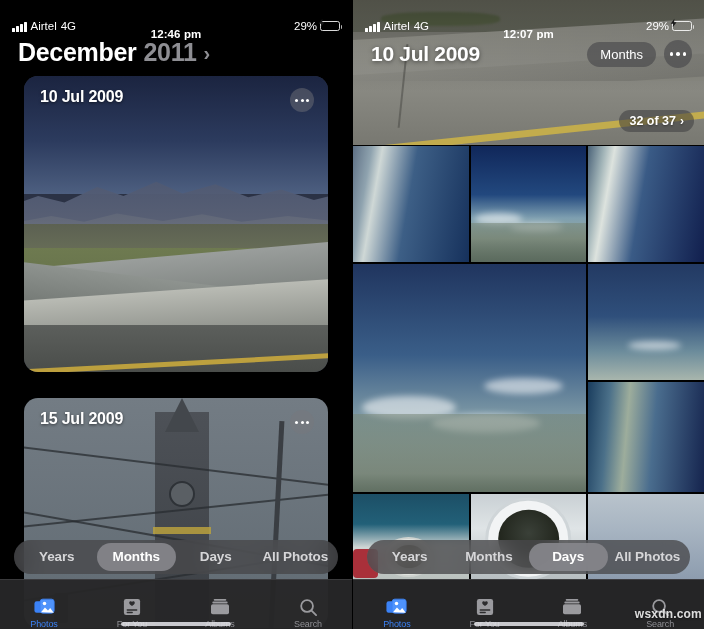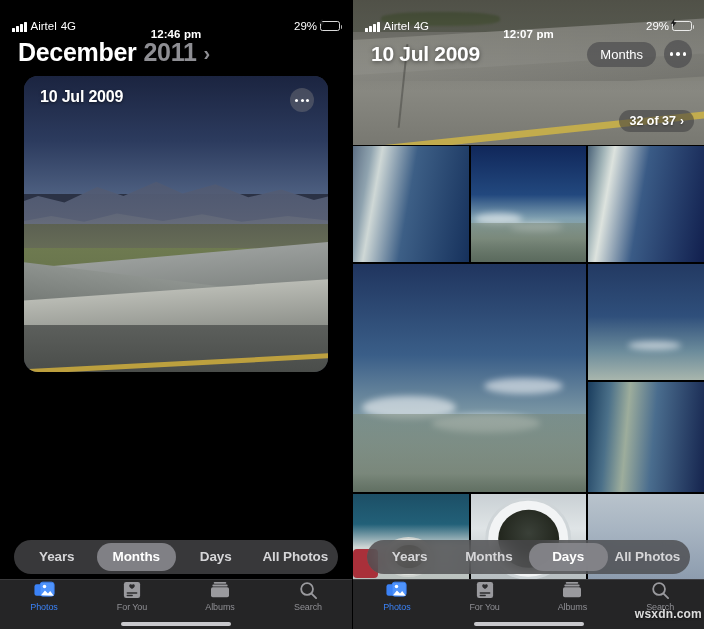--- a/index.html
+++ b/index.html
@@ -347,21 +347,21 @@
     white-space: nowrap;
   }
   .seg.active { background: rgba(132,132,137,.95); color: #fff; }
 
   
   .tabbar {
     position: absolute; bottom: 0; left: 0; right: 0;
     height: 50px;
     background: rgba(38,38,40,.96);
     border-top: .5px solid rgba(90,90,95,.4);
-    display: flex; align-items: flex-start;
+    display: flex; align-items: flex-end;
     z-index: 60;
   }
   .tab {
     flex: 1; display: flex; flex-direction: column;
     align-items: center; justify-content: center; gap: 2px;
     color: #8e8e93;
   }
   .tab.active { color: #3b82f6; }
   .tab-label { font-size: 9px; letter-spacing: -.1px; }
   .tab-ico { width: 22px; height: 20px; display: flex; align-items: center; justify-content: center; }
@@ -434,20 +434,40 @@
           <div class="ah-yellow"></div>
         </div>
         <div class="card-label">10 Jul 2009</div>
         <div class="card-dots">
             <span></span>
             <span></span>
             <span></span>
           </div>
       </div>
 
+      <div class="photo-card card-2">
+        <div class="art-tower">
+          <div class="at-tower"></div>
+          <div class="at-spire"></div>
+          <div class="at-clock"></div>
+          <div class="at-gold"></div>
+          <div class="wire w1"></div>
+          <div class="wire w2"></div>
+          <div class="wire w3"></div>
+          <div class="wire w4"></div>
+          <div class="pole"></div>
+          <div class="signal"></div>
+        </div>
+        <div class="card-label">15 Jul 2009</div>
+        <div class="card-dots">
+            <span></span>
+            <span></span>
+            <span></span>
+          </div>
+      </div>
 
     </div>
 
     <div class="segmented">
       <div class="seg">Years</div>
       <div class="seg active">Months</div>
       <div class="seg">Days</div>
       <div class="seg">All Photos</div>
     </div>
 

